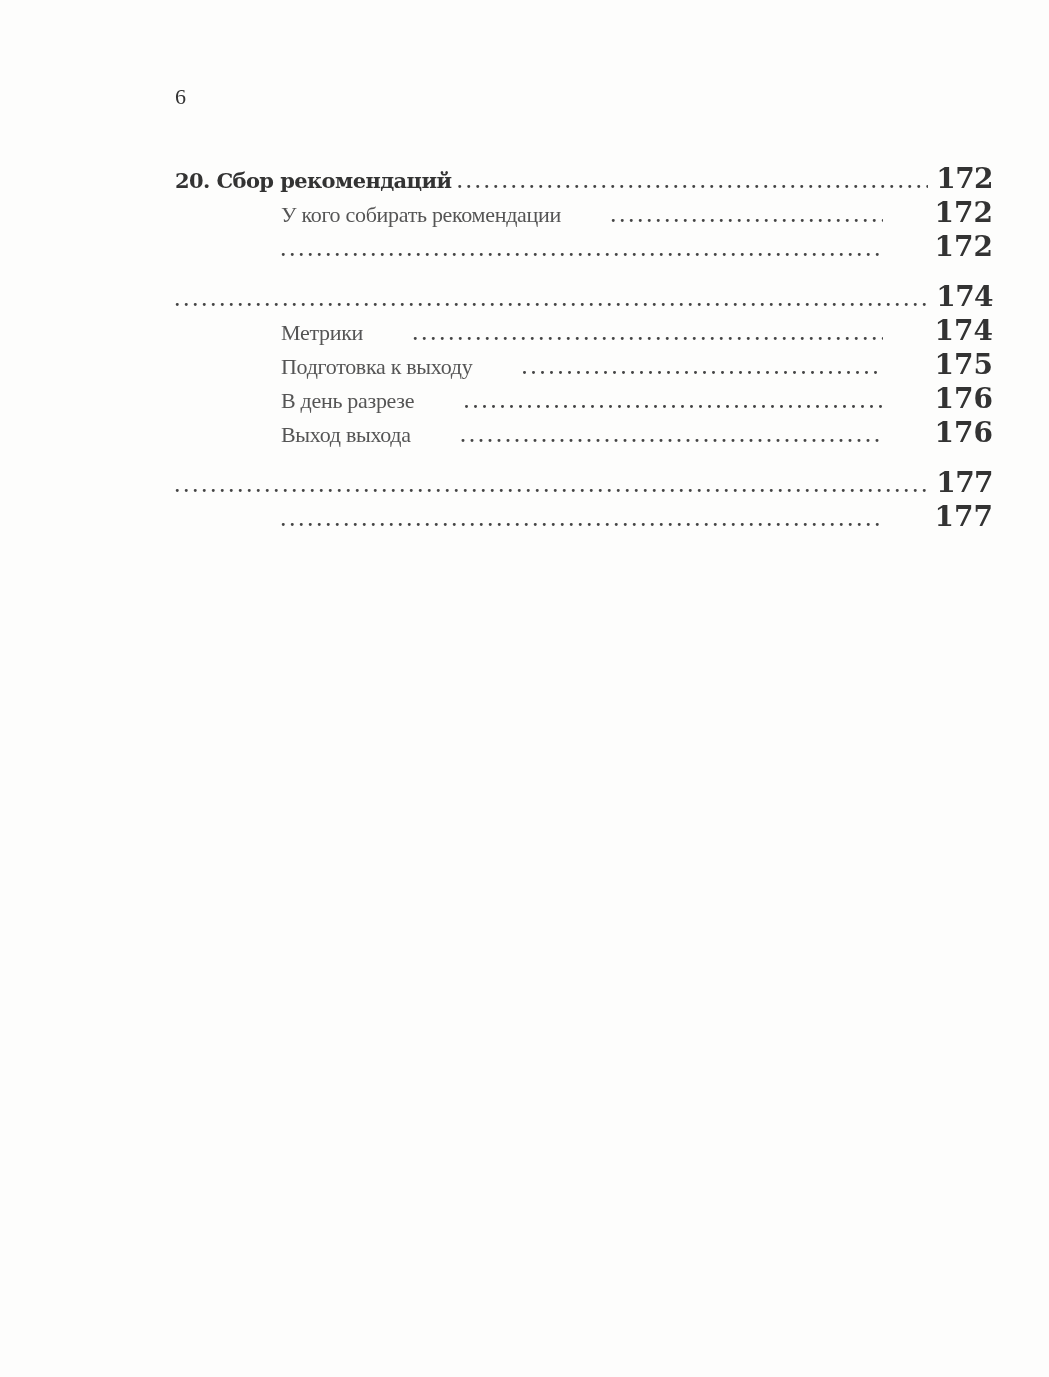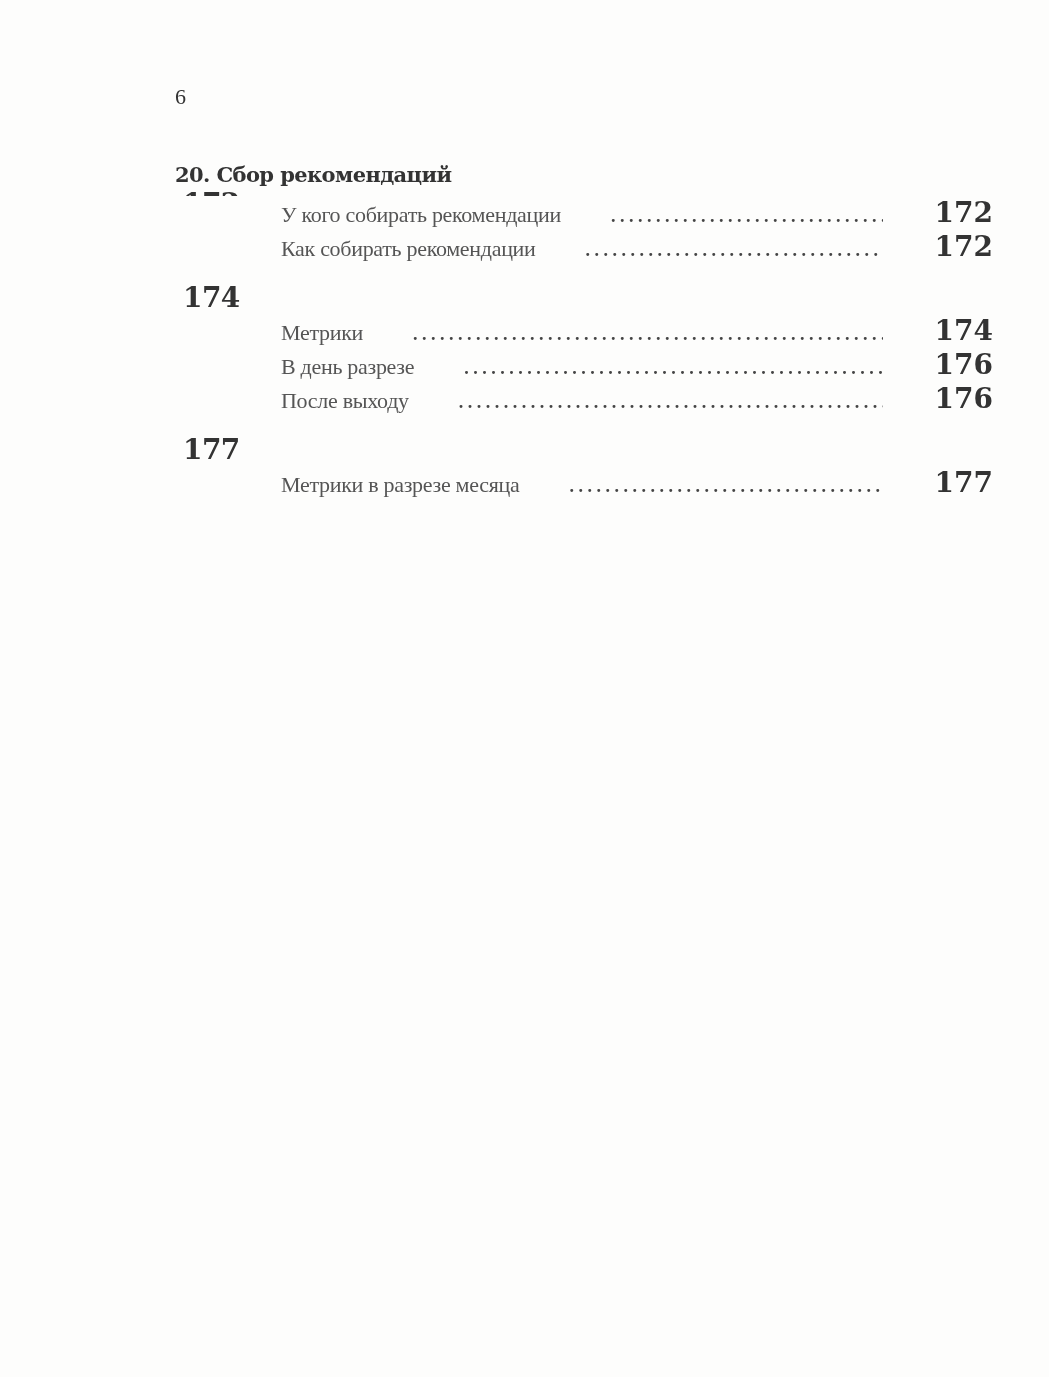--- a/index.html
+++ b/index.html
@@ -65,21 +65,20 @@
       font-weight: bold;
       font-size: 28px;
       color: #333;
     }
     .row.chapter {
       height: 34px;
       font-size: 22px;
       font-weight: bold;
       color: #333;
       letter-spacing: -0.6px;
-      flex-direction: column;
     }
     .row.chapter .title {
       font-family: "DejaVu Serif", serif;
       font-size: 21px;
     }
     .row.section {
       height: 34px;
       padding-left: 106px;
       font-family: "Liberation Serif", serif;
       font-size: 22px;
@@ -105,55 +104,58 @@
       <span class="title">20. Сбор рекомендаций</span>
       <span class="leader"></span>
       <span class="pg">172</span>
     </div>
     <div class="row section">
       <span class="title">У кого собирать рекомендации</span>
       <span class="leader"></span>
       <span class="pg">172</span>
     </div>
     <div class="row section">
-      <span class="title">Как собирать рекомендации</span>
       <span class="leader"></span>
       <span class="pg">172</span>
     </div>
 
     <div class="gap-sm"></div>
 
     <div class="row chapter">
       <span class="leader"></span>
       <span class="pg">174</span>
     </div>
     <div class="row section">
       <span class="title">Метрики</span>
       <span class="leader"></span>
       <span class="pg">174</span>
     </div>
     <div class="row section">
+      <span class="title">Подготовка к выходу</span>
+      <span class="leader"></span>
+      <span class="pg">175</span>
+    </div>
+    <div class="row section">
       <span class="title">В день разрезе</span>
       <span class="leader"></span>
       <span class="pg">176</span>
     </div>
     <div class="row section">
-      <span class="title">После выходу</span>
+      <span class="title">Выход выхода</span>
       <span class="leader"></span>
       <span class="pg">176</span>
     </div>
 
     <div class="gap-sm"></div>
 
     <div class="row chapter">
       <span class="leader"></span>
       <span class="pg">177</span>
     </div>
     <div class="row section">
-      <span class="title">Метрики в разрезе месяца</span>
       <span class="leader"></span>
       <span class="pg">177</span>
     </div>
 
     <div class="gap-md"></div>
 
 
   </div>
 </div>
 

